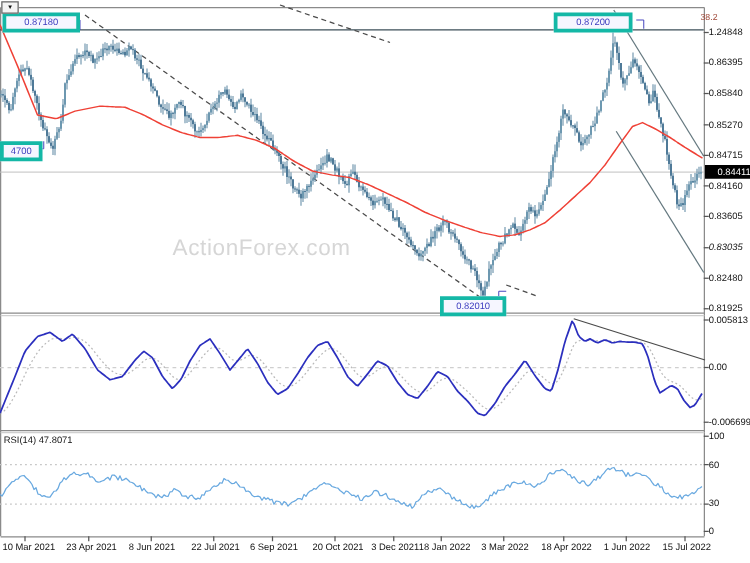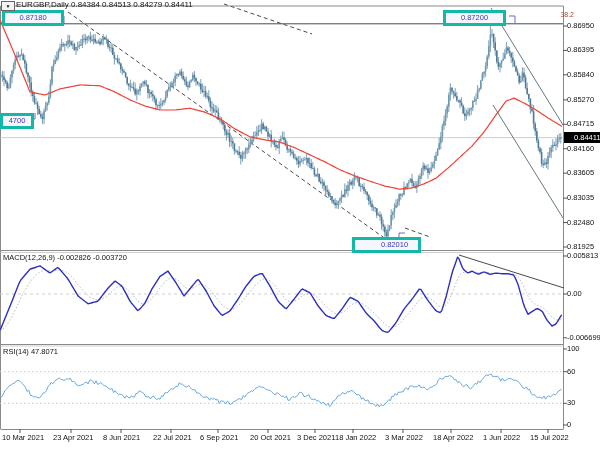--- a/index.html
+++ b/index.html
@@ -17,20 +17,21 @@
          font-size:7.5px;line-height:11px;padding-left:1px;}
   #fib-label{position:absolute;left:552px;top:11px;width:22px;z-index:5;font-size:7px;color:#a04a3a;text-align:right;}
   .panel-label{position:absolute;left:3px;z-index:5;font-size:7.5px;color:#111;white-space:nowrap;}
   .tick-label{position:absolute;left:567px;z-index:4;font-size:7.5px;color:#111;white-space:nowrap;}
   .date-label{position:absolute;top:433px;z-index:4;font-size:7.5px;color:#111;white-space:nowrap;}
 </style>
 </head>
 <body>
 
 <div id="wrap">
+  <div id="watermark">ActionForex.com</div>
 
   <svg id="plot" width="600" height="450">
       <line x1="0.5" y1="6" x2="563.5" y2="6" stroke="#8a8a8a" stroke-width="1"></line>
       <line x1="0.5" y1="6" x2="0.5" y2="429" stroke="#8a8a8a" stroke-width="1"></line>
       <line x1="563.5" y1="6" x2="563.5" y2="429" stroke="#8a8a8a" stroke-width="1"></line>
       <line x1="0.5" y1="250.5" x2="563.5" y2="250.5" stroke="#8a8a8a" stroke-width="1"></line>
       <line x1="0.5" y1="252.5" x2="563.5" y2="252.5" stroke="#cfcfcf" stroke-width="1"></line>
       <line x1="0.5" y1="344.5" x2="563.5" y2="344.5" stroke="#8a8a8a" stroke-width="1"></line>
       <line x1="0.5" y1="346" x2="563.5" y2="346" stroke="#cfcfcf" stroke-width="1"></line>
       <line x1="0.5" y1="429.5" x2="563.5" y2="429.5" stroke="#8a8a8a" stroke-width="1"></line>
@@ -780,40 +781,38 @@
       <line x1="268" y1="429" x2="268" y2="433" stroke="#555" stroke-width="1"></line>
       <line x1="315" y1="429" x2="315" y2="433" stroke="#555" stroke-width="1"></line>
       <line x1="353" y1="429" x2="353" y2="433" stroke="#555" stroke-width="1"></line>
       <line x1="403" y1="429" x2="403" y2="433" stroke="#555" stroke-width="1"></line>
       <line x1="451" y1="429" x2="451" y2="433" stroke="#555" stroke-width="1"></line>
       <line x1="501" y1="429" x2="501" y2="433" stroke="#555" stroke-width="1"></line>
       <line x1="548" y1="429" x2="548" y2="433" stroke="#555" stroke-width="1"></line>
     </svg>
 
   <div id="sym-btn">▼</div>
-  <div id="title-row">EURGBP,Daily 0.84384 0.84513 0.84279 0.84411</div>
 
   <div class="lvl" id="lvl0" style="left: 2px; top: 10px; width: 56px; height: 10px; line-height: 10px;">0.87180</div>
   <div class="lvl" id="lvl1" style="left: 443px; top: 10px; width: 57px; height: 10px; line-height: 10px;">0.87200</div>
-  <div class="lvl" id="lvl2" style="left: 352px; top: 237px; width: 47px; height: 10px; line-height: 10px; padding-left: 16px;">0.82010</div>
+  <div class="lvl" id="lvl2" style="left: 352px; top: 237px; width: 47px; height: 10px; line-height: 10px;">0.82010</div>
   <div class="lvl" id="lvl3" style="left: 0px; top: 113px; width: 28px; height: 10px; line-height: 10px;">4700</div>
 
   <div id="badge" style="top: 132.165px; padding-left: 10px;">0.84411</div>
   <div id="fib-label">38.2</div>
 
-  <div class="panel-label" id="macd-label" style="top:253px;">MACD(12,26,9) -0.002826 -0.003720</div>
   <div class="panel-label" id="rsi-label" style="top:347px;">RSI(14) 47.8071</div>
-<div class="tick-label" style="top: 21px;">0.86950</div>
+<div class="tick-label" style="top: 21px;">1.24848</div>
     <div class="tick-label" style="top: 45.4089px;">0.86395</div>
     <div class="tick-label" style="top: 69.8178px;">0.85840</div>
     <div class="tick-label" style="top: 94.8864px;">0.85270</div>
     <div class="tick-label" style="top: 119.295px;">0.84715</div>
     <div class="tick-label" style="top: 143.704px;">0.84160</div>
     <div class="tick-label" style="top: 168.113px;">0.83605</div>
-    <div class="tick-label" style="top: 193.182px;">0.83035</div>
+    <div class="tick-label" style="top: 193.182px; font-style: italic;">0.83035</div>
     <div class="tick-label" style="top: 217.591px;">0.82480</div>
     <div class="tick-label" style="top: 242px;">0.81925</div>
     <div class="tick-label" style="top: 251.006px;">0.005813</div>
     <div class="tick-label" style="top: 289px;">0.00</div>
     <div class="tick-label" style="top: 332.785px;">-0.006699</div>
     <div class="tick-label" style="top: 344px;">100</div>
     <div class="tick-label" style="top: 366.7px;">60</div>
     <div class="tick-label" style="top: 398.3px;">30</div>
     <div class="tick-label" style="top: 420px;">0</div>
     <div class="date-label" style="left: 2px;">10 Mar 2021</div>

